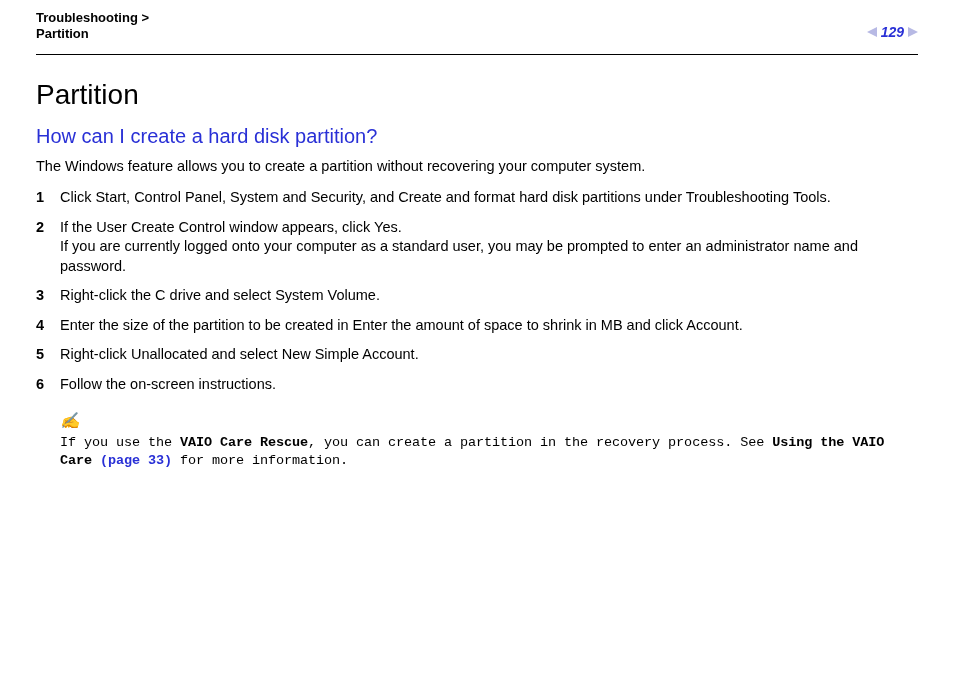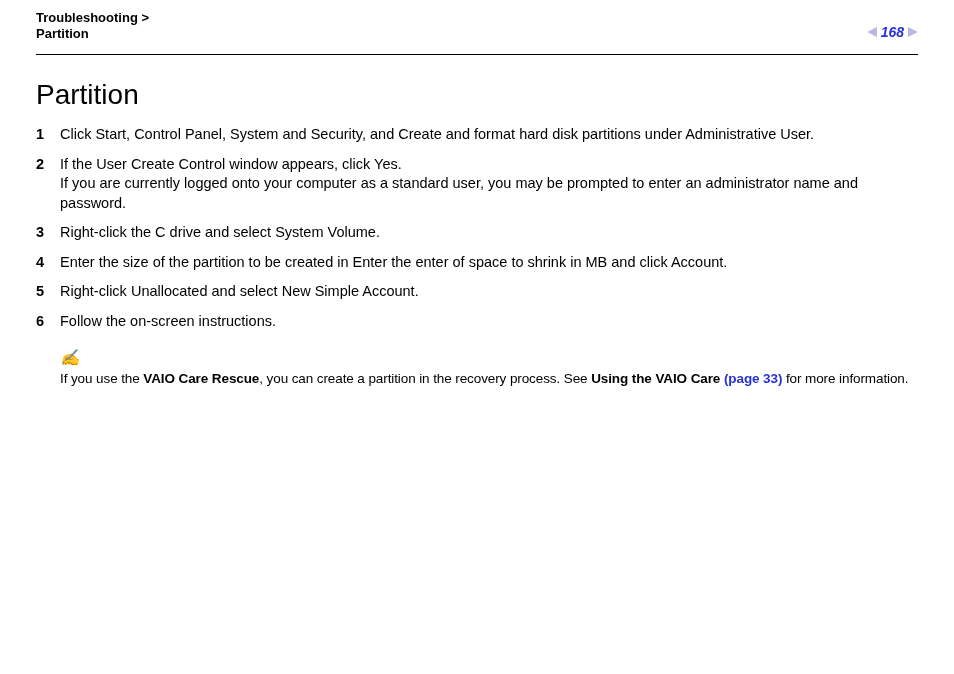--- a/index.html
+++ b/index.html
@@ -102,21 +102,21 @@
     padding-left: 24px;
   }
   .note-icon {
     font-style: italic;
     color: #2930d6;
     font-size: 16px;
     display: block;
     margin-bottom: 2px;
   }
   .note-text {
-    font-family: Liberation Sans, sans-serif;
+    font-family: Liberation Mono, monospace;
     font-stretch: condensed;
     font-size: 13.5px;
     letter-spacing: -0.1px;
     text-align: center;
   }
   .note-text b {
     font-weight: bold;
   }
   .note-link {
     color: #2930d6;
@@ -127,45 +127,47 @@
 <body>
 
 <div class="page">
   <div class="header">
     <div class="breadcrumb">
       <span>Troubleshooting &gt;</span><br>
       <span>Partition</span>
     </div>
     <div class="pagenum-wrap">
       <span class="tri tri-left"></span>
-      <span class="pagenum">168</span>
+      <span class="pagenum">129</span>
       <span class="tri tri-right"></span>
     </div>
   </div>
   <hr class="hr">
 
   <h1 class="title">Partition</h1>
+  <h2 class="subtitle">How can I create a hard disk partition?</h2>
 
+  <p class="intro">The Windows feature allows you to create a partition without recovering your computer system.</p>
 
   <div class="steps" id="steps-container">
       <div class="step">
         <div class="step-num">1</div>
-        <div class="step-body">Click <b>Start</b>, <b>Control Panel</b>, <b>System and Security</b>, and <b>Create and format hard disk partitions</b> under <b>Administrative User</b>.</div>
+        <div class="step-body">Click <b>Start</b>, <b>Control Panel</b>, <b>System and Security</b>, and <b>Create and format hard disk partitions</b> under <b>Troubleshooting Tools</b>.</div>
       </div>
       <div class="step">
         <div class="step-num">2</div>
         <div class="step-body">If the <b>User Create Control</b> window appears, click <b>Yes</b>.<br>If you are currently logged onto your computer as a standard user, you may be prompted to enter an administrator name and password.</div>
       </div>
       <div class="step">
         <div class="step-num">3</div>
         <div class="step-body">Right-click the C drive and select <b>System Volume</b>.</div>
       </div>
       <div class="step">
         <div class="step-num">4</div>
-        <div class="step-body">Enter the size of the partition to be created in <b>Enter the enter of space to shrink in MB</b> and click <b>Account</b>.</div>
+        <div class="step-body">Enter the size of the partition to be created in <b>Enter the amount of space to shrink in MB</b> and click <b>Account</b>.</div>
       </div>
       <div class="step">
         <div class="step-num">5</div>
         <div class="step-body">Right-click <b>Unallocated</b> and select <b>New Simple Account</b>.</div>
       </div>
       <div class="step">
         <div class="step-num">6</div>
         <div class="step-body">Follow the on-screen instructions.</div>
       </div>
     </div>

